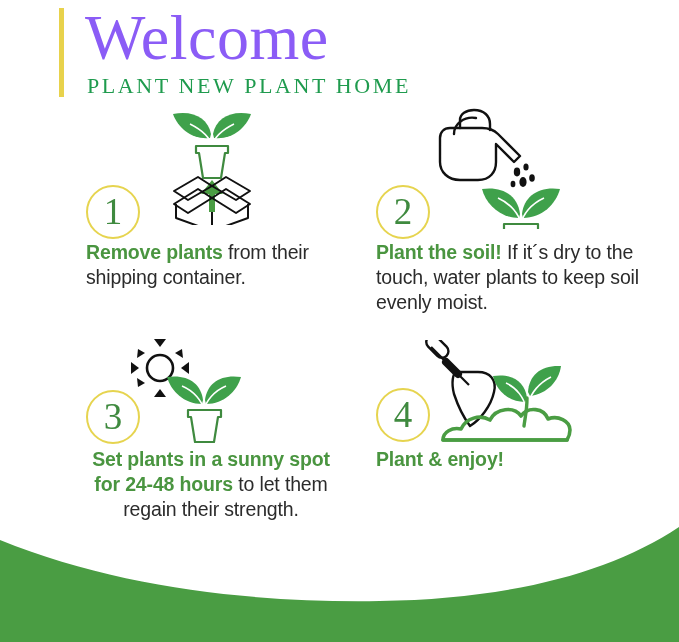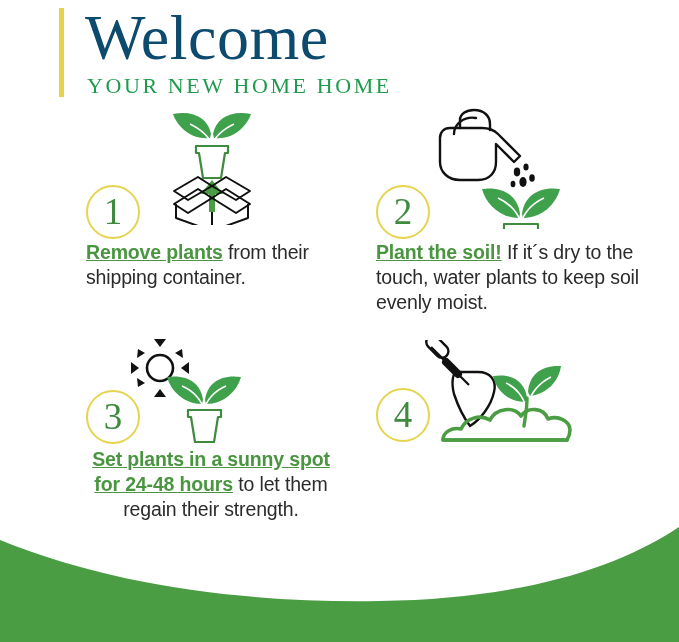--- a/index.html
+++ b/index.html
@@ -41,21 +41,21 @@
   }
   .header-text {
     position: absolute;
     left: 26px;
     top: 0px;
   }
   .title {
     font-family: "Liberation Serif", serif;
     font-size: 64px;
     line-height: 64px;
-    color: #0c4a6e;
+    color: #8b5cf6;
     letter-spacing: 0.5px;
     margin: 0;
     font-weight: 400;
     white-space: nowrap;
   }
   .subtitle {
     font-family: "Liberation Serif", serif;
     font-size: 22px;
     line-height: 24px;
     color: #1f9b4e;
@@ -101,21 +101,20 @@
     position: absolute;
     font-family: "Liberation Sans", sans-serif;
     font-size: 19.5px;
     line-height: 25px;
     color: #2b2b2b;
     letter-spacing: -0.15px;
   }
   .step-text b {
     color: #4a9540;
     font-weight: bold;
-    text-decoration: underline;
   }
 
   
   #step-1 { left: 0; top: 0; width: 340px; height: 230px; }
   #step-2 { left: 340px; top: 0; width: 339px; height: 230px; }
   #step-3 { left: 0; top: 230px; width: 340px; height: 240px; }
   #step-4 { left: 340px; top: 230px; width: 339px; height: 240px; }
 
   #step-1 .step-icon-wrap { left: 148px; top: 0px; }
   #step-1 .badge { left: 86px; top: 85px; }
@@ -145,21 +144,21 @@
 </style>
 </head>
 <body>
 
 <div id="page">
 
   <div class="header">
     <div class="header-rule"></div>
     <div class="header-text">
       <div class="title">Welcome</div>
-      <div class="subtitle">YOUR NEW HOME HOME</div>
+      <div class="subtitle">PLANT NEW PLANT HOME</div>
     </div>
   </div>
 
   <div class="steps">
 
     <div class="step" id="step-1">
       <div class="step-icon-wrap">
         <svg width="130" height="125" viewBox="0 0 130 125" xmlns="http://www.w3.org/2000/svg">
 
           <path d="M62 38 C44 40 30 28 25 14 C45 10 60 18 63 34 Z" fill="#3fa14b"></path>
@@ -273,20 +272,23 @@
 
           <path d="M23 100 C23 92 32 87 41 89 C46 78 60 74 70 80
                    C76 68 94 66 101 76 C108 66 124 68 128 79
                    C138 75 150 81 150 90 C150 95 147 100 147 100 Z" fill="none" stroke="#4a9d43" stroke-width="3.6" stroke-linejoin="round"></path>
           <path d="M23 100 L147 100" fill="none" stroke="#4a9d43" stroke-width="3.6" stroke-linecap="round"></path>
         </svg>
       </div>
       <div class="badge">
         <span>4</span>
       </div>
+      <div class="step-text">
+        <b>Plant &amp; enjoy!</b><span></span>
+      </div>
     </div>
 
   </div>
 
   <div class="footer-wave">
     <svg width="679" height="115" viewBox="0 0 679 115" preserveAspectRatio="none" xmlns="http://www.w3.org/2000/svg">
       <path d="M0 13 C120 62 260 76 380 74 C510 72 610 46 679 0 L679 115 L0 115 Z" fill="#4a9d43"></path>
     </svg>
   </div>
 

